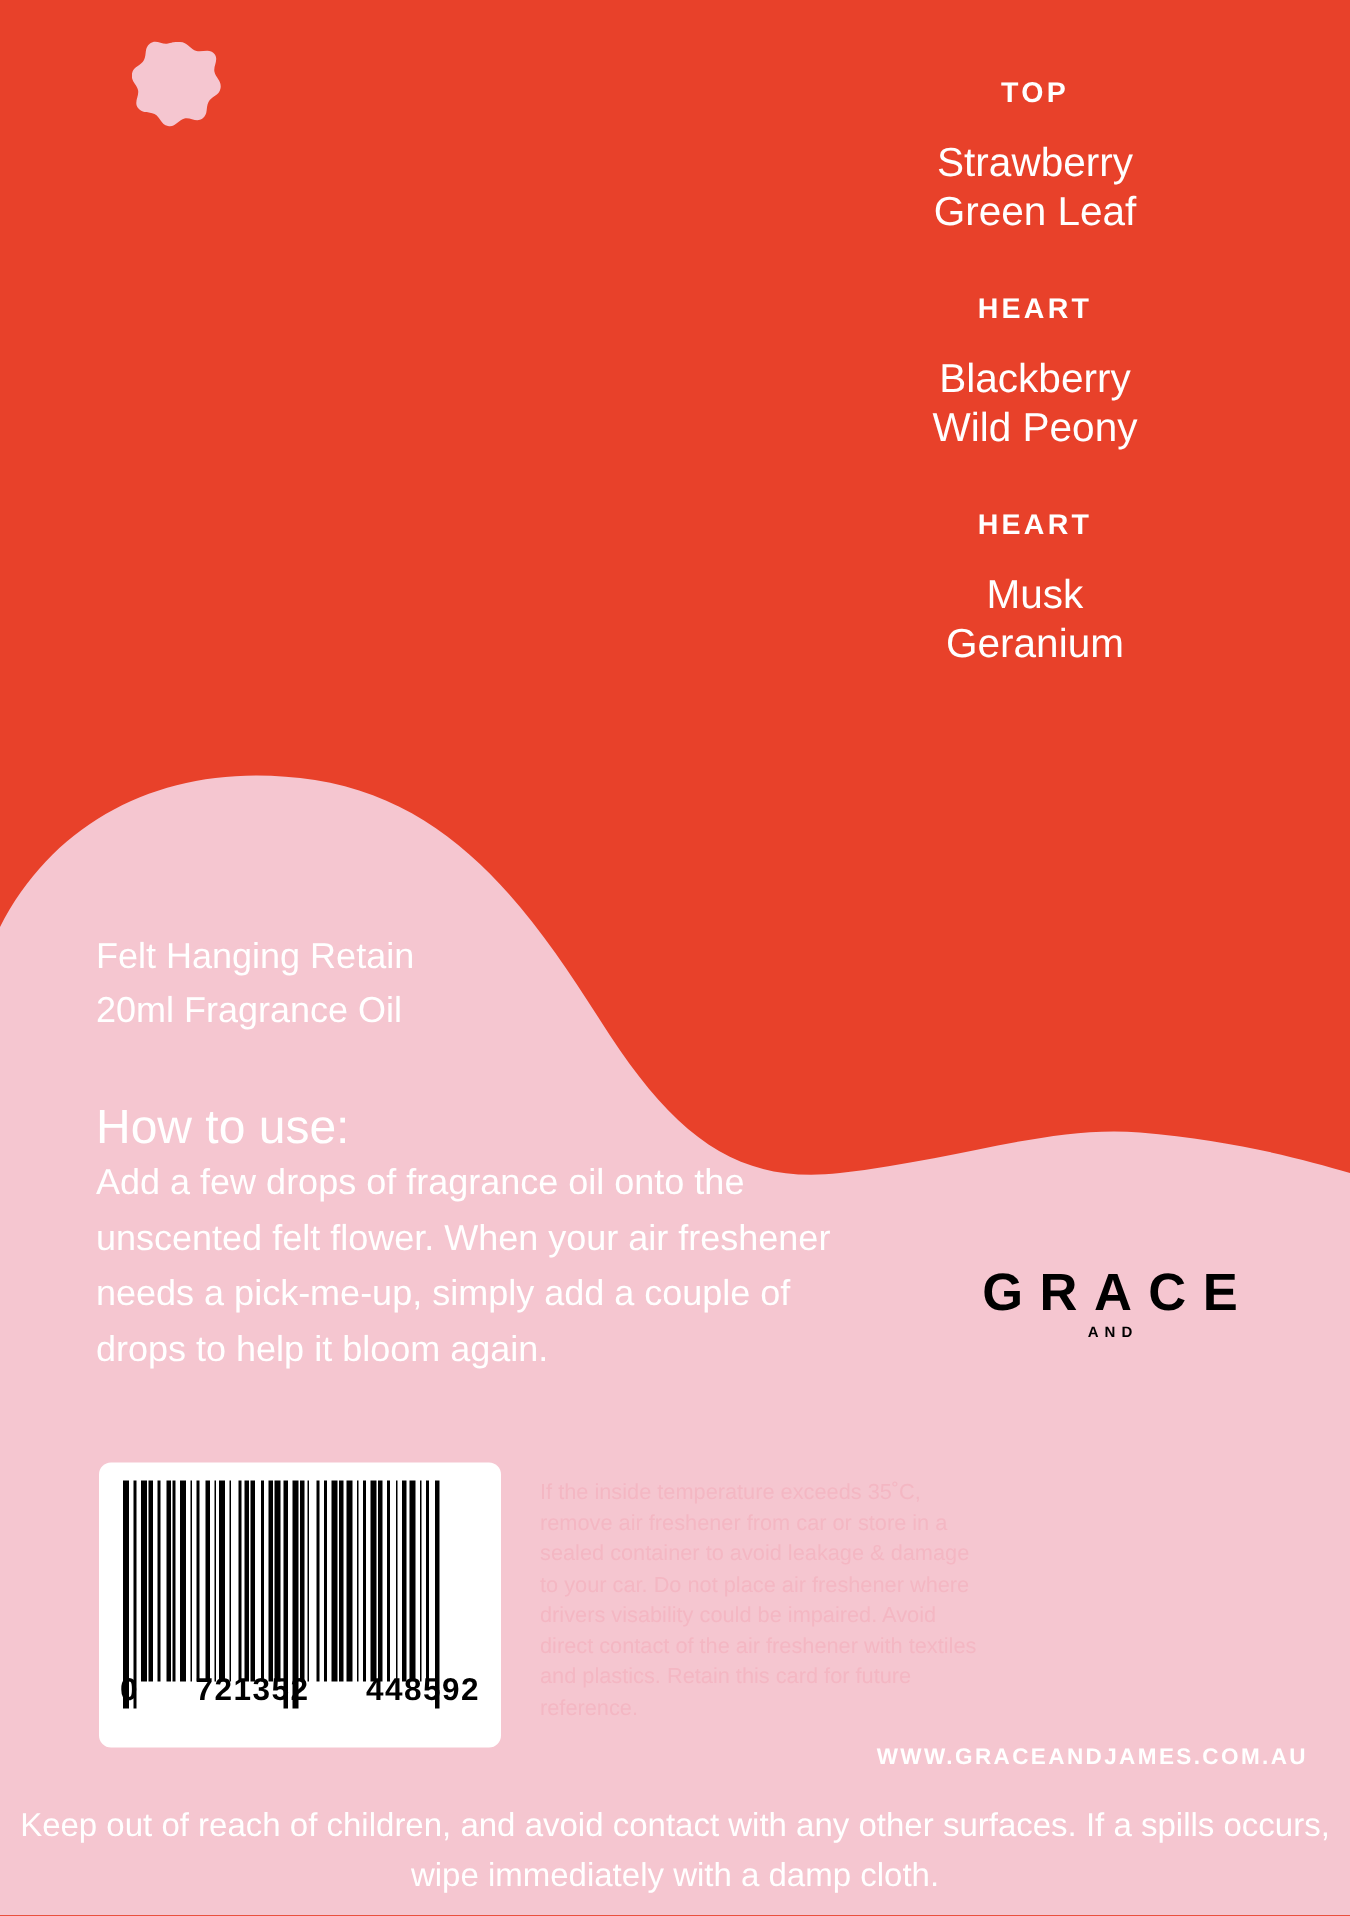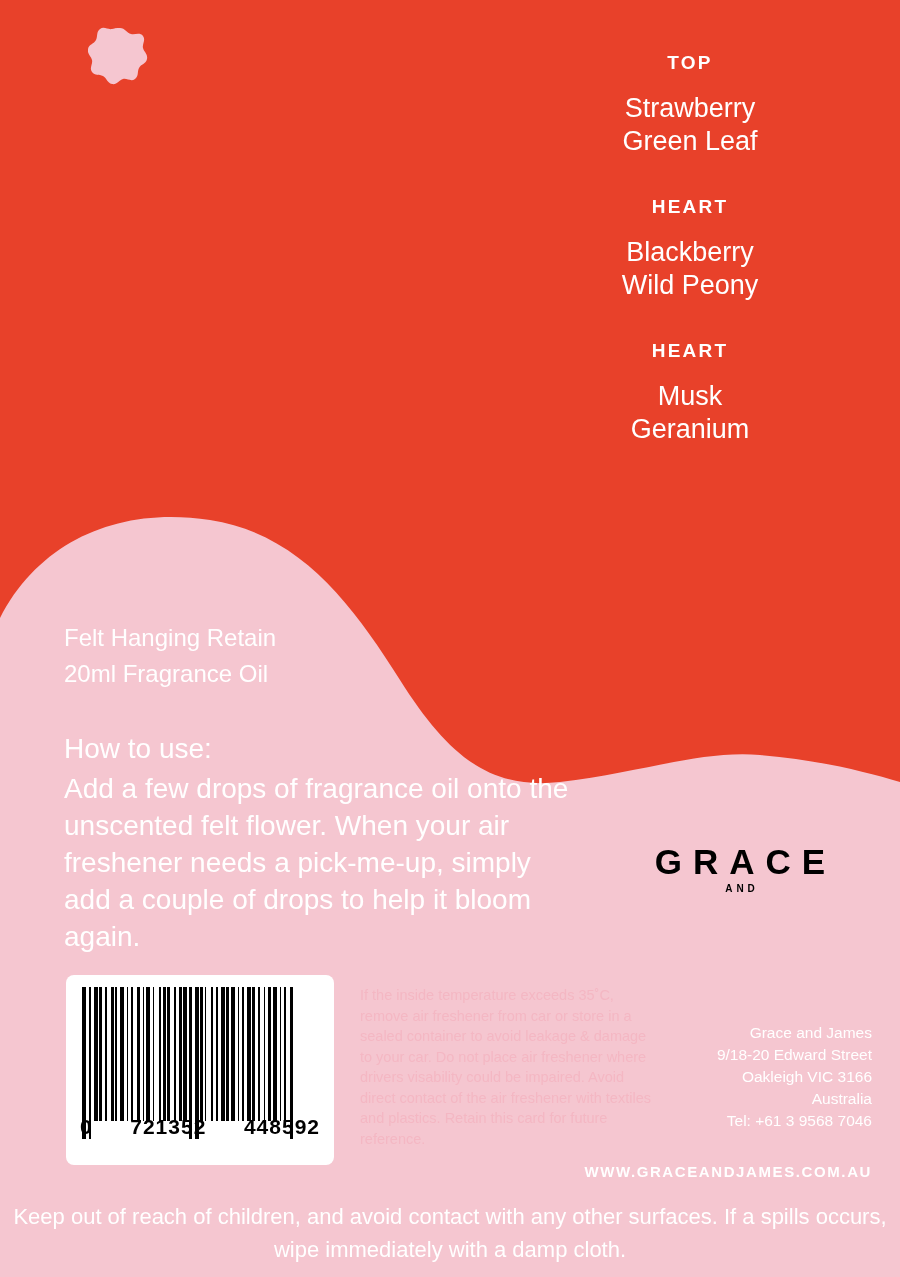--- a/index.html
+++ b/index.html
@@ -91,31 +91,31 @@
     font-size: 24px;
     line-height: 36px;
     font-weight: 300;
   }
 
   .howto-title {
     position: absolute;
     left: 64px;
     top: 733px;
     color: #ffffff;
-    font-size: 28px;
+    font-size: 32px;
     font-weight: 300;
   }
 
   .howto-body {
     position: absolute;
     left: 64px;
     top: 770px;
     width: 520px;
     color: #ffffff;
-    font-size: 28px;
+    font-size: 24px;
     line-height: 37px;
     font-weight: 300;
   }
 
   
   .brand {
     position: absolute;
     right: 30px;
     top: 842px;
     width: 260px;
@@ -363,25 +363,18 @@
       </div>
     <div class="barcode-digits">
       <span>0</span>
       <span>721352</span>
       <span>448592</span>
     </div>
   </div>
 
   <div class="disclaimer">If the inside temperature exceeds 35˚C, remove air freshener from car or store in a sealed container to avoid leakage &amp; damage to your car. Do not place air freshener where drivers visability could be impaired. Avoid direct contact of the air freshener with textiles and plastics. Retain this card for future reference.</div>
 
-  <div class="address">
-    <div>Grace and James</div>
-    <div>9/18-20 Edward Street</div>
-    <div>Oakleigh VIC 3166</div>
-    <div>Australia</div>
-    <div>Tel: +61 3 9568 7046</div>
-  </div>
 
   <div class="website">WWW.GRACEANDJAMES.COM.AU</div>
 
   <div class="footer-note">Keep out of reach of children, and avoid contact with any other surfaces. If a spills occurs, wipe immediately with a damp cloth.</div>
 
 </div>
 
 </body></html>

